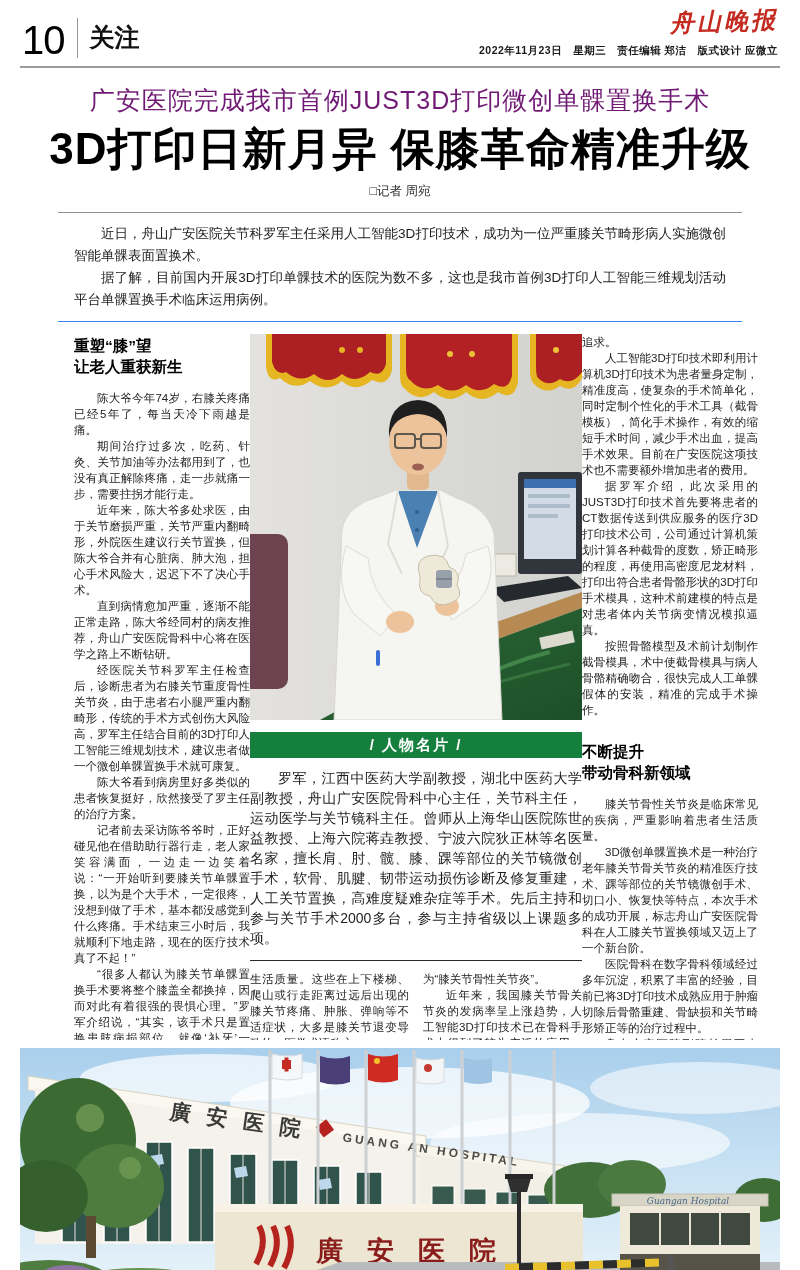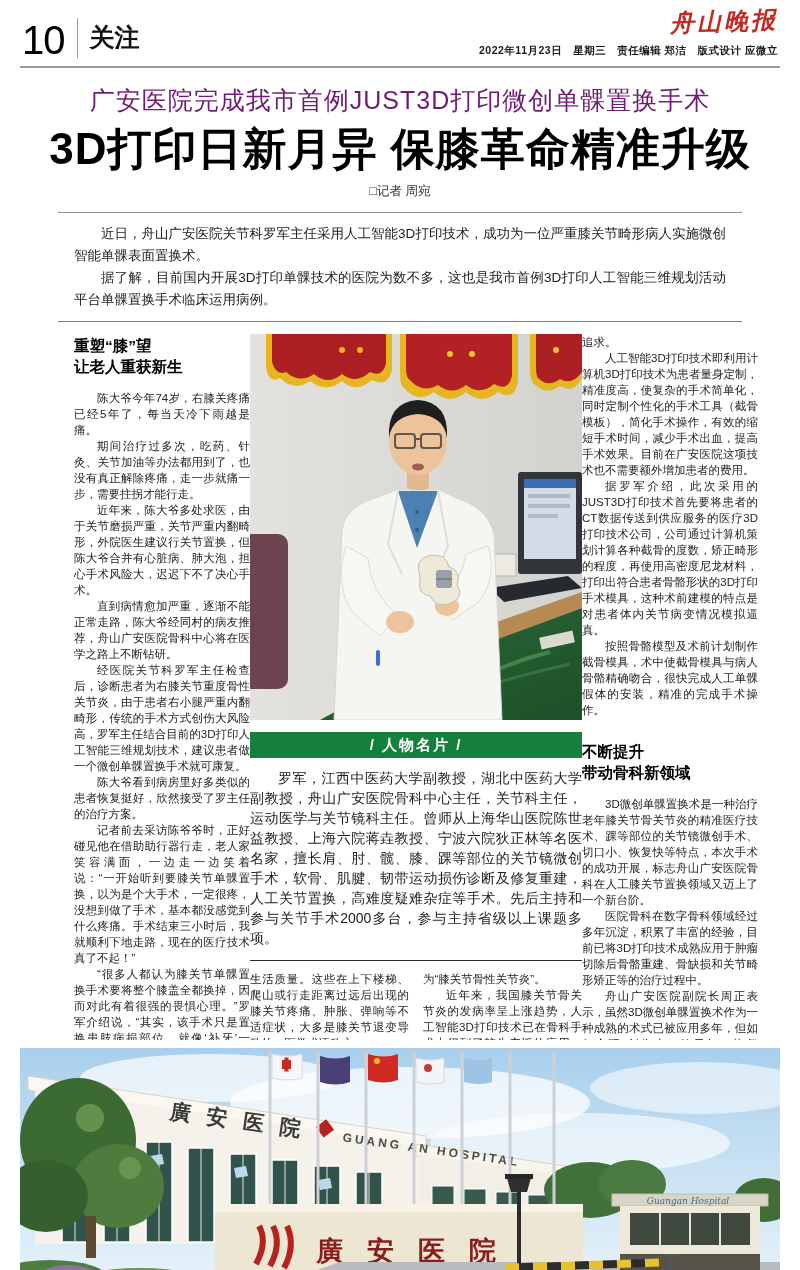--- a/index.html
+++ b/index.html
@@ -186,20 +186,21 @@
         </div>
       </div>
     </div>
 
     <div class="col">
       <p class="bp noind">追求。</p>
       <p class="bp">人工智能3D打印技术即利用计算机3D打印技术为患者量身定制，精准度高，使复杂的手术简单化，同时定制个性化的手术工具（截骨模板），简化手术操作，有效的缩短手术时间，减少手术出血，提高手术效果。目前在广安医院这项技术也不需要额外增加患者的费用。</p>
       <p class="bp">据罗军介绍，此次采用的JUST3D打印技术首先要将患者的CT数据传送到供应服务的医疗3D打印技术公司，公司通过计算机策划计算各种截骨的度数，矫正畸形的程度，再使用高密度尼龙材料，打印出符合患者骨骼形状的3D打印手术模具，这种术前建模的特点是对患者体内关节病变情况模拟逼真。</p>
       <p class="bp">按照骨骼模型及术前计划制作截骨模具，术中使截骨模具与病人骨骼精确吻合，很快完成人工单髁假体的安装，精准的完成手术操作。</p>
       <h2 class="chead sub"><span>不断提升</span><br><span>带动骨科新领域</span></h2>
+      <p class="bp">膝关节骨性关节炎是临床常见的疾病，严重影响着患者生活质量。</p>
       <p class="bp">3D微创单髁置换术是一种治疗老年膝关节骨关节炎的精准医疗技术、踝等部位的关节镜微创手术、切口小、恢复快等特点，本次手术的成功开展，标志舟山广安医院骨科在人工膝关节置换领域又迈上了一个新台阶。</p>
       <p class="bp">医院骨科在数字骨科领域经过多年沉淀，积累了丰富的经验，目前已将3D打印技术成熟应用于肿瘤切除后骨骼重建、骨缺损和关节畸形矫正等的治疗过程中。</p>
       <p class="bp">舟山广安医院副院长周正表示，虽然3D微创单髁置换术作为一种成熟的术式已被应用多年，但如何实现“创伤小、效果好、恢复快”，一直是广安追求的目标。舟山广安医院骨科中心将在医学之路上不断钻研、探索，以更加丰富和精湛的技术，为广大关节疾病患者的健康保驾护航，让他们用健康的身体开启每一天的新生活。</p>
     </div>
   </main>
 
   <figure class="hospital">
     <svg width="760" height="242" viewBox="0 0 760 242" xmlns="http://www.w3.org/2000/svg">
       <defs>
         <linearGradient id="skyg" x1="0" y1="0" x2="0" y2="1">

